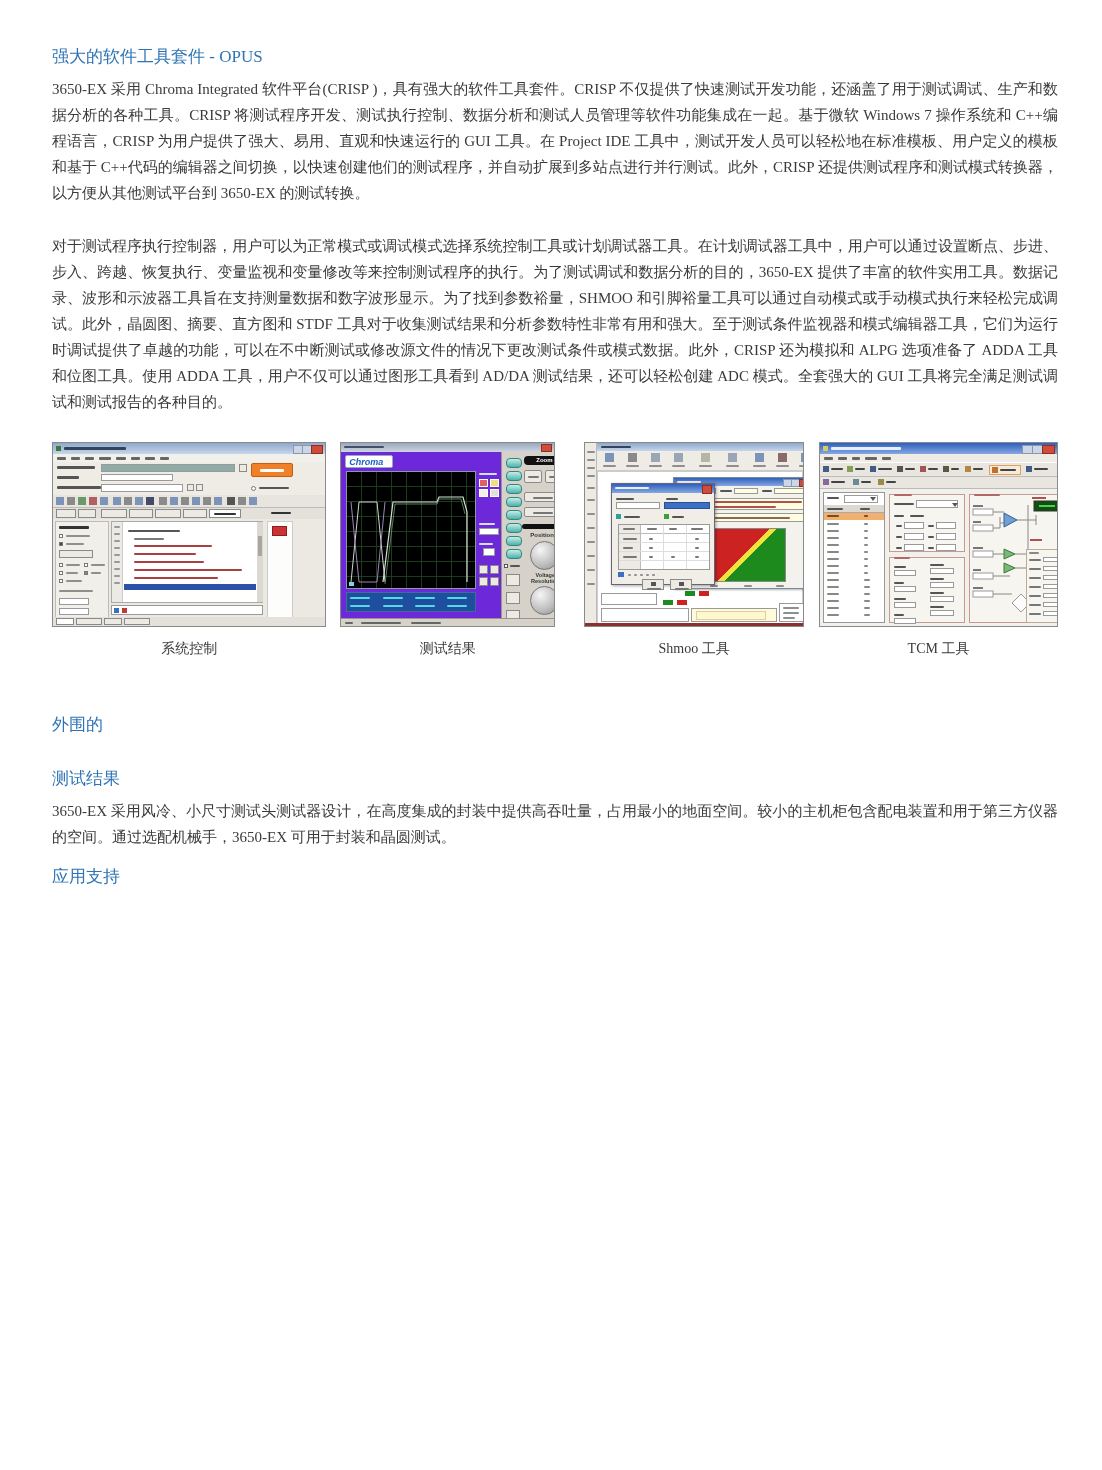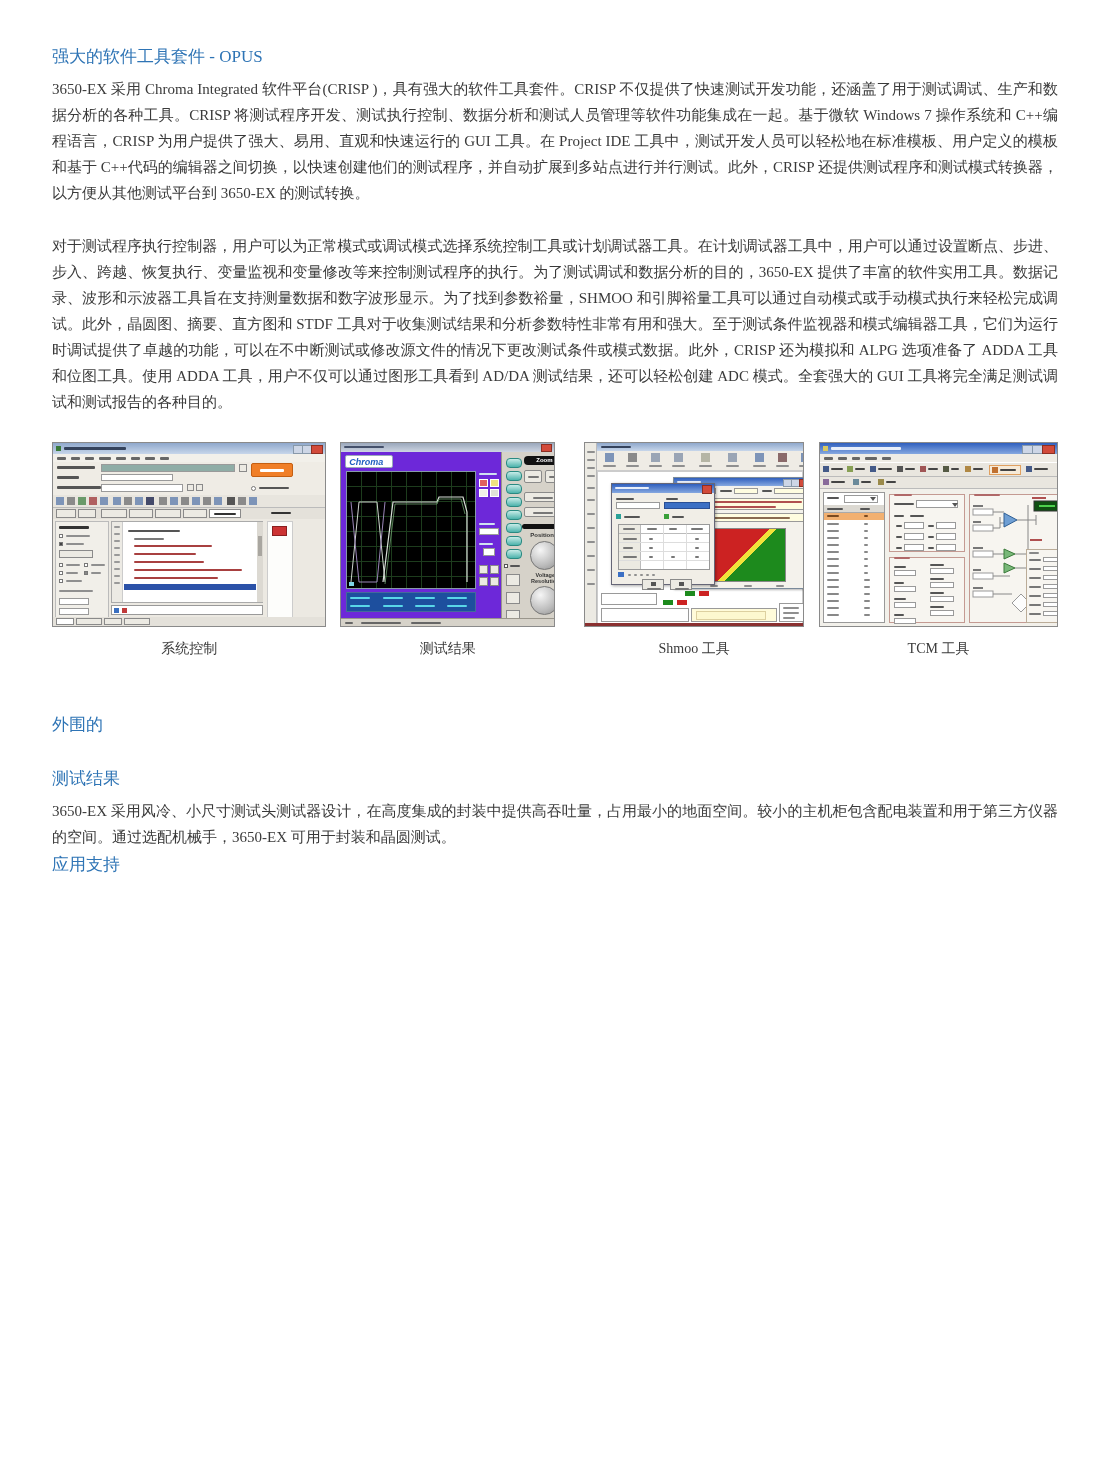--- a/index.html
+++ b/index.html
@@ -572,18 +572,18 @@
             </div>
           </div>
         </div>
         <figcaption class="cap">TCM 工具</figcaption>
       </figure>
     </div>
 
     <h2 class="sec" style="margin-top:56px">外围的</h2>
 
     <h2 class="sec" style="margin-top:32px">测试结果</h2>
-    <p class="body" style="margin-bottom:4px">3650-EX 采用风冷、小尺寸测试头测试器设计，在高度集成的封装中提供高吞吐量，占用最小的地面空间。较小的主机柜包含配电装置和用于第三方仪器的空间。通过选配机械手，3650-EX 可用于封装和晶圆测试。</p>
+    <p class="body" style="margin-bottom:16px">3650-EX 采用风冷、小尺寸测试头测试器设计，在高度集成的封装中提供高吞吐量，占用最小的地面空间。较小的主机柜包含配电装置和用于第三方仪器的空间。通过选配机械手，3650-EX 可用于封装和晶圆测试。</p>
 
     <h2 class="sec" style="">应用支持</h2>
 
   </div>
 </div>
 
 </body></html>

